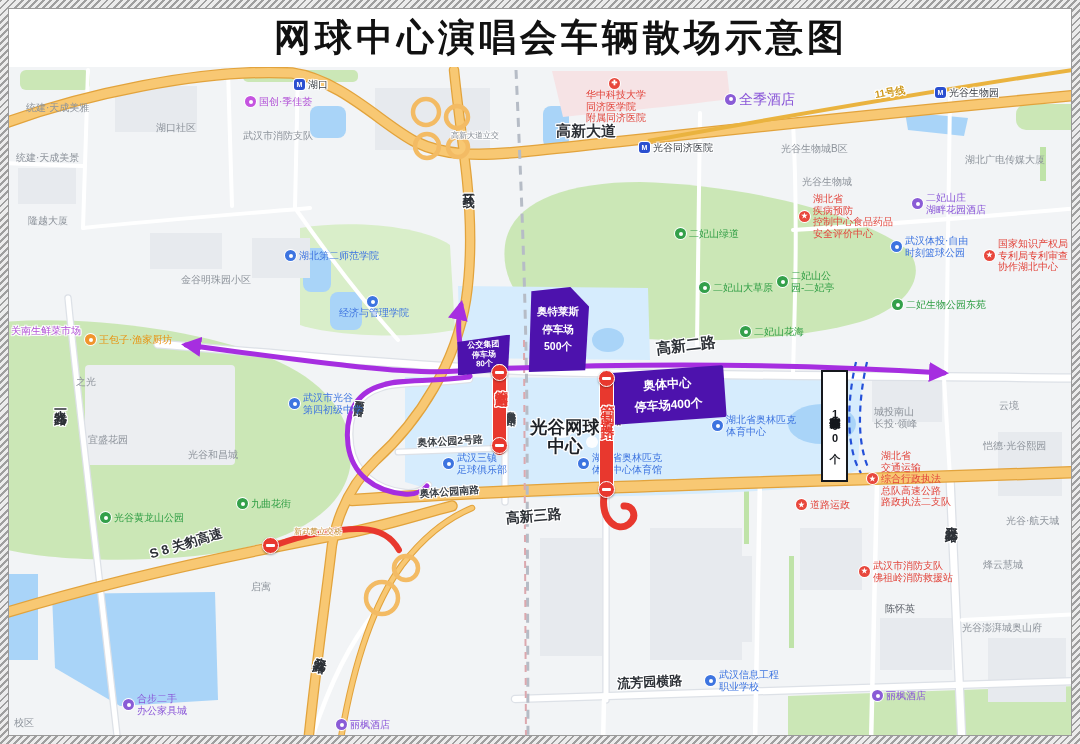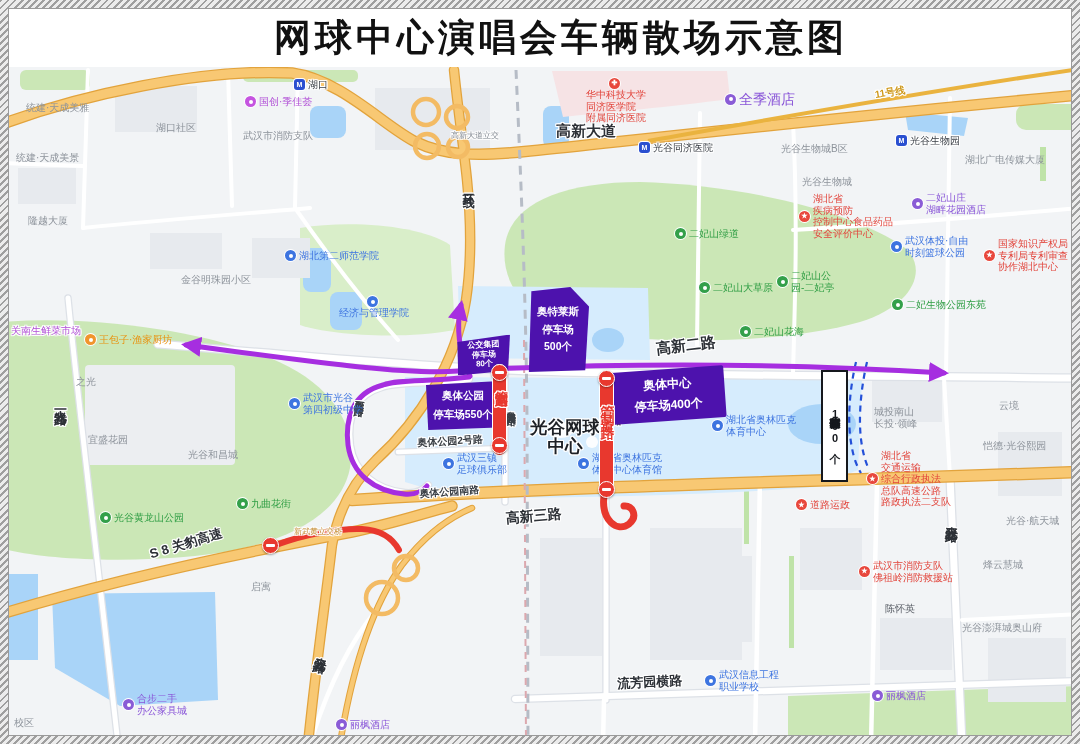--- a/index.html
+++ b/index.html
@@ -361,21 +361,21 @@
           <span class="txt">道路运政</span>
         </div>
         <div class="lbl t-metro" style="left: 294px; top: 79px; font-size: 10px;">
           <span class="pin pin-metro">M</span>
           <span class="txt">湖口</span>
         </div>
         <div class="lbl t-metro" style="left: 639px; top: 142px; font-size: 10px;">
           <span class="pin pin-metro">M</span>
           <span class="txt">光谷同济医院</span>
         </div>
-        <div class="lbl t-metro" style="left: 896px; top: 87px; font-size: 10px; margin-top: 48px;">
+        <div class="lbl t-metro" style="left: 935px; top: 87px; font-size: 10px;">
           <span class="pin pin-metro">M</span>
           <span class="txt">光谷生物园</span>
         </div>
         <div class="lbl t-poi c-blue" style="left: 285px; top: 250px; font-size: 10px;">
           <span class="pin pin-blue"></span>
           <span class="txt">湖北第二师范学院</span>
         </div>
         <div class="lbl t-poi c-blue" style="left: 339px; top: 296px; font-size: 10px; flex-direction: column;">
           <span class="pin pin-blue"></span>
           <span class="txt">经济与管理学院</span>
@@ -481,24 +481,20 @@
 
     <div class="zone zone-outlets">
       <span>奥特莱斯</span>
       <span>停车场</span>
       <span>500个</span>
     </div>
     <div class="zone zone-bus">
       <span>公交集团</span>
       <span>停车场</span>
       <span>80个</span>
-    </div>
-    <div class="zone zone-aoti-park">
-      <span>奥体公园</span>
-      <span>停车场550个</span>
     </div>
     <div class="zone zone-aoti-center">
       <span>奥体中心</span>
       <span>停车场400个</span>
     </div>
 
     <div class="roadside">路侧临时停车位100个</div>
 
     <div class="cbar cbar1"></div>
     <div class="cbar cbar2"></div>

